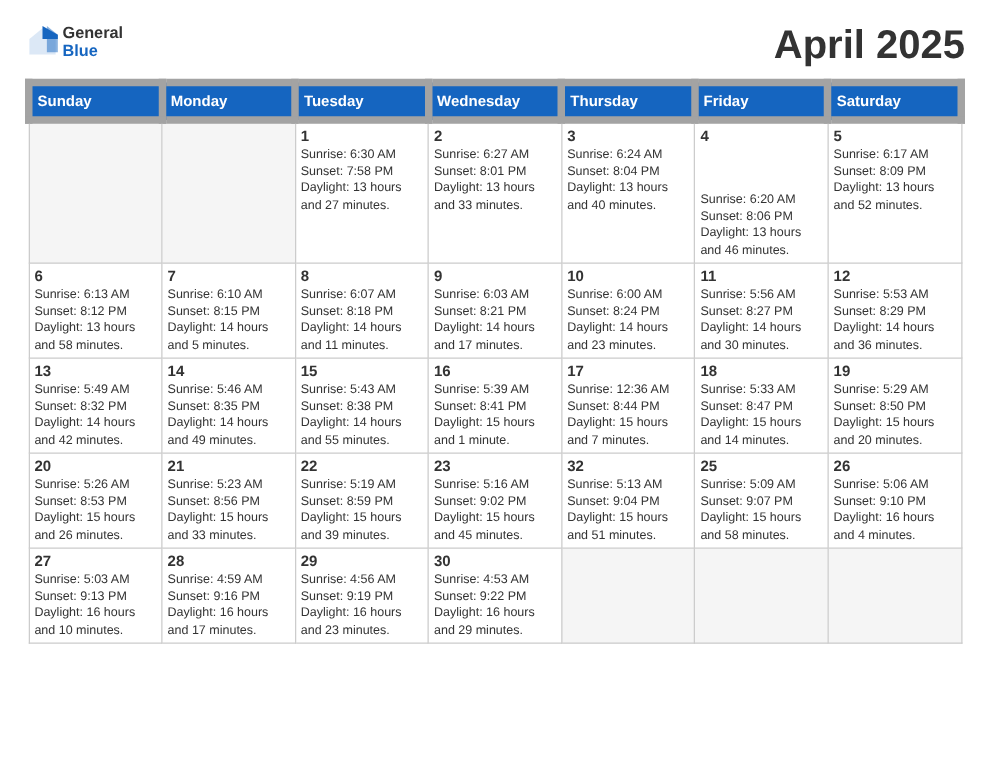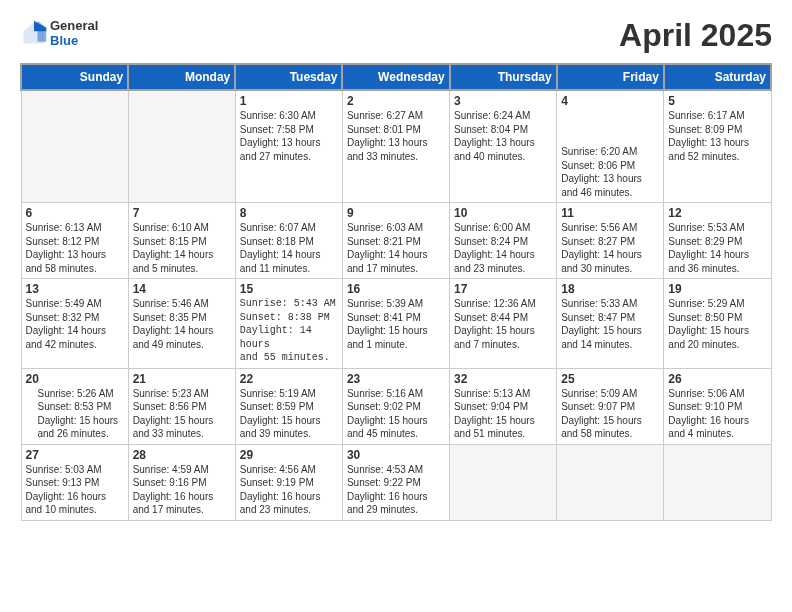--- a/index.html
+++ b/index.html
@@ -48,22 +48,22 @@
       width: 100%;
       border-collapse: collapse;
       border: 1px solid #ccc;
     }
     .calendar th {
       background: #1565c0;
       color: #fff;
       font-size: 12px;
       font-weight: bold;
       padding: 5px 4px;
-      text-align: right;
-      border: 2px solid #a3a3a3;
+      text-align: left;
+      border: 6px solid #a3a3a3;
     }
     .calendar td {
       vertical-align: top;
       border: 1px solid #ccc;
       padding: 3px 4px;
       width: calc(100% / 7);
       height: 76px;
       background: #fff;
     }
     .calendar td.empty {
@@ -216,21 +216,21 @@
           </td>
           <td>
             <div class="day-number">14</div>
             <div class="day-info" style="white-space: pre-line;">Sunrise: 5:46 AM
 Sunset: 8:35 PM
 Daylight: 14 hours
 and 49 minutes.</div>
           </td>
           <td>
             <div class="day-number">15</div>
-            <div class="day-info" style="white-space: pre-line; font-family: Liberation Mono, monospace;">Sunrise: 5:43 AM
+            <div class="day-info" style="white-space: pre-line;">Sunrise: 5:43 AM
 Sunset: 8:38 PM
 Daylight: 14 hours
 and 55 minutes.</div>
           </td>
           <td>
             <div class="day-number">16</div>
             <div class="day-info" style="white-space: pre-line;">Sunrise: 5:39 AM
 Sunset: 8:41 PM
 Daylight: 15 hours
 and 1 minute.</div>
@@ -253,21 +253,21 @@
             <div class="day-number">19</div>
             <div class="day-info" style="white-space: pre-line;">Sunrise: 5:29 AM
 Sunset: 8:50 PM
 Daylight: 15 hours
 and 20 minutes.</div>
           </td>
         </tr>
         <tr>
           <td>
             <div class="day-number">20</div>
-            <div class="day-info" style="white-space: pre-line; margin-left: 12px;">Sunrise: 5:26 AM
+            <div class="day-info" style="white-space: pre-line;">Sunrise: 5:26 AM
 Sunset: 8:53 PM
 Daylight: 15 hours
 and 26 minutes.</div>
           </td>
           <td>
             <div class="day-number">21</div>
             <div class="day-info" style="white-space: pre-line;">Sunrise: 5:23 AM
 Sunset: 8:56 PM
 Daylight: 15 hours
 and 33 minutes.</div>

